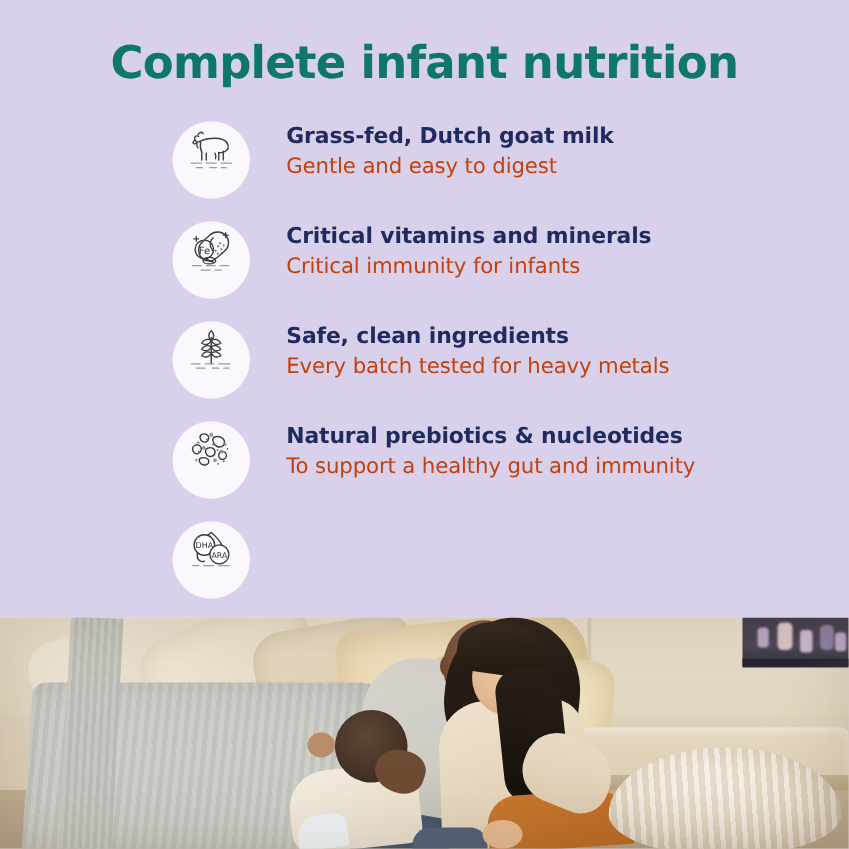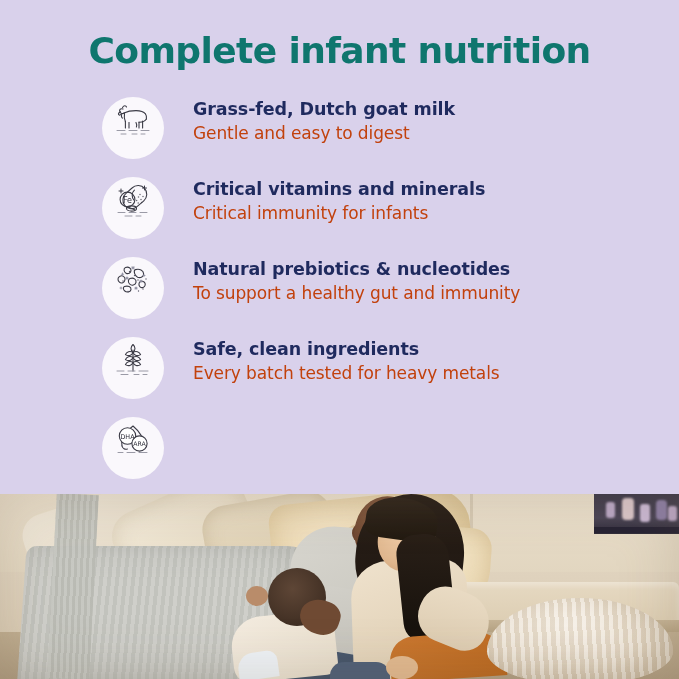--- a/index.html
+++ b/index.html
@@ -19,21 +19,21 @@
   #page-title {
     position:absolute; left:0; top:30px; width:679px;
     text-align:center;
     font-size:36px; font-weight:bold;
     letter-spacing:-0.6px;
     color:#0f766e;
     font-family:"DejaVu Sans", sans-serif;
   }
 
   #feature-list {
-    position:absolute; left:0; top:92px; width:679px;
+    position:absolute; left:0; top:92px; width:679px;padding-left:36px;
   }
   .feature-row {
     position:relative;
     height:80px;
     display:flex; align-items:center;
   }
   .icon-badge {
     position:absolute; left:102px; top:5px;
     width:62px; height:62px; border-radius:50%;
     background:#faf8fc;
@@ -286,20 +286,49 @@
       <div class="feature-text">
         <div class="feature-title">Critical vitamins and minerals</div>
         <div class="feature-sub">Critical immunity for infants</div>
       </div>
     </div>
 
     <div class="feature-row">
       <div class="icon-badge">
         <svg width="46" height="46" viewBox="0 0 46 46">
           <g fill="none" stroke="#3b3b46" stroke-width="1.1" stroke-linecap="round" stroke-linejoin="round">
+            <line x1="23" y1="13" x2="23" y2="34"></line>
+            <path d="M23 7.5 C25.6 10 25.6 13.2 23 15.6 C20.4 13.2 20.4 10 23 7.5 Z"></path>
+            <path d="M23 15.4 C20 13.6 16.6 14.6 15.4 17.6 C18.4 19.6 21.8 18.6 23 15.4 Z"></path>
+            <path d="M23 15.4 C26 13.6 29.4 14.6 30.6 17.6 C27.6 19.6 24.2 18.6 23 15.4 Z"></path>
+            <path d="M23 20.4 C20 18.6 16.6 19.6 15.4 22.6 C18.4 24.6 21.8 23.6 23 20.4 Z"></path>
+            <path d="M23 20.4 C26 18.6 29.4 19.6 30.6 22.6 C27.6 24.6 24.2 23.6 23 20.4 Z"></path>
+            <path d="M23 25.4 C20 23.6 16.6 24.6 15.4 27.6 C18.4 29.6 21.8 28.6 23 25.4 Z"></path>
+            <path d="M23 25.4 C26 23.6 29.4 24.6 30.6 27.6 C27.6 29.6 24.2 28.6 23 25.4 Z"></path>
+          </g>
+          <g stroke="#9a9aa6" stroke-width="1" stroke-linecap="round">
+            <line x1="7" y1="34" x2="14" y2="34"></line>
+            <line x1="18" y1="34" x2="25" y2="34"></line>
+            <line x1="29" y1="34" x2="38" y2="34"></line>
+            <line x1="11" y1="37.5" x2="18" y2="37.5"></line>
+            <line x1="24" y1="37.5" x2="29" y2="37.5"></line>
+            <line x1="33" y1="37.5" x2="37" y2="37.5"></line>
+          </g>
+        </svg>
+      </div>
+      <div class="feature-text">
+        <div class="feature-title">Safe, clean ingredients</div>
+        <div class="feature-sub">Every batch tested for heavy metals</div>
+      </div>
+    </div>
+
+    <div class="feature-row">
+      <div class="icon-badge">
+        <svg width="46" height="46" viewBox="0 0 46 46">
+          <g fill="none" stroke="#3b3b46" stroke-width="1.1" stroke-linecap="round" stroke-linejoin="round">
             <path d="M15.5 10.5 C18.6 9.4 21.2 11 21 13.6 C20.8 16 18.2 17.4 16 16.2 C13.8 15 13.2 11.4 15.5 10.5 Z"></path>
             <path d="M25.5 12.6 C29.6 11.4 33.4 13.4 33.6 16.6 C33.8 19.6 30.6 21.4 27.6 20.2 C24.8 19 23 13.6 25.5 12.6 Z"></path>
             <path d="M9.6 19.4 C12.6 17.8 15.4 19.8 15 22.8 C14.6 25.6 11.4 27 9.4 25.2 C7.4 23.4 7.6 20.4 9.6 19.4 Z"></path>
             <path d="M20 21.6 C23.6 20.2 26.6 22.4 26 25.4 C25.4 28.2 21.6 29.2 19.6 27 C17.8 25 18 22.4 20 21.6 Z"></path>
             <path d="M30.6 24.6 C33.4 23.6 35.6 25.6 35.2 28 C34.8 30.4 31.8 31.4 30 29.8 C28.4 28.4 28.6 25.4 30.6 24.6 Z"></path>
             <path d="M14.4 29.6 C18 28.2 21.4 30 21 32.6 C20.6 35 16.8 35.8 14.8 34 C13 32.4 13 30.2 14.4 29.6 Z"></path>
           </g>
           <g fill="none" stroke="#8f8fa0" stroke-width=".9" stroke-linecap="round">
             <path d="M23 9.5 l0 2.6 M21.7 10.8 l2.6 0 M22.1 9.9 l1.8 1.8 M23.9 9.9 l-1.8 1.8"></path>
             <path d="M12.5 16 l0 2.4 M11.3 17.2 l2.4 0"></path>
@@ -324,49 +353,20 @@
       <div class="feature-text">
         <div class="feature-title">Natural prebiotics &amp; nucleotides</div>
         <div class="feature-sub">To support a healthy gut and immunity</div>
       </div>
     </div>
 
     <div class="feature-row">
       <div class="icon-badge">
         <svg width="46" height="46" viewBox="0 0 46 46">
           <g fill="none" stroke="#3b3b46" stroke-width="1.1" stroke-linecap="round" stroke-linejoin="round">
-            <line x1="23" y1="13" x2="23" y2="34"></line>
-            <path d="M23 7.5 C25.6 10 25.6 13.2 23 15.6 C20.4 13.2 20.4 10 23 7.5 Z"></path>
-            <path d="M23 15.4 C20 13.6 16.6 14.6 15.4 17.6 C18.4 19.6 21.8 18.6 23 15.4 Z"></path>
-            <path d="M23 15.4 C26 13.6 29.4 14.6 30.6 17.6 C27.6 19.6 24.2 18.6 23 15.4 Z"></path>
-            <path d="M23 20.4 C20 18.6 16.6 19.6 15.4 22.6 C18.4 24.6 21.8 23.6 23 20.4 Z"></path>
-            <path d="M23 20.4 C26 18.6 29.4 19.6 30.6 22.6 C27.6 24.6 24.2 23.6 23 20.4 Z"></path>
-            <path d="M23 25.4 C20 23.6 16.6 24.6 15.4 27.6 C18.4 29.6 21.8 28.6 23 25.4 Z"></path>
-            <path d="M23 25.4 C26 23.6 29.4 24.6 30.6 27.6 C27.6 29.6 24.2 28.6 23 25.4 Z"></path>
-          </g>
-          <g stroke="#9a9aa6" stroke-width="1" stroke-linecap="round">
-            <line x1="7" y1="34" x2="14" y2="34"></line>
-            <line x1="18" y1="34" x2="25" y2="34"></line>
-            <line x1="29" y1="34" x2="38" y2="34"></line>
-            <line x1="11" y1="37.5" x2="18" y2="37.5"></line>
-            <line x1="24" y1="37.5" x2="29" y2="37.5"></line>
-            <line x1="33" y1="37.5" x2="37" y2="37.5"></line>
-          </g>
-        </svg>
-      </div>
-      <div class="feature-text">
-        <div class="feature-title">Safe, clean ingredients</div>
-        <div class="feature-sub">Every batch tested for heavy metals</div>
-      </div>
-    </div>
-
-    <div class="feature-row">
-      <div class="icon-badge">
-        <svg width="46" height="46" viewBox="0 0 46 46">
-          <g fill="none" stroke="#3b3b46" stroke-width="1.1" stroke-linecap="round" stroke-linejoin="round">
             <path d="M12 29 C10.5 22 16 14 23 9 C29 14 34 21 32.5 27.5"></path>
             <path d="M32.5 27.5 C31.6 31 27.8 32.6 24.4 31.4"></path>
             <path d="M12 29 C12.6 31.6 15 32.8 17.4 32"></path>
           </g>
           <circle cx="17.5" cy="19" r="8.2" fill="#ffffff" stroke="#3b3b46" stroke-width="1.1"></circle>
           <circle cx="29.5" cy="26.5" r="7.6" fill="#ffffff" stroke="#3b3b46" stroke-width="1.1"></circle>
           <text x="17.5" y="21.6" font-family="'DejaVu Sans',sans-serif" font-size="6.4" fill="#2a2a36" text-anchor="middle">DHA</text>
           <text x="29.5" y="29" font-family="'DejaVu Sans',sans-serif" font-size="6.2" fill="#2a2a36" text-anchor="middle">ARA</text>
           <g stroke="#9a9aa6" stroke-width="1" stroke-linecap="round">
             <line x1="8" y1="35.5" x2="13" y2="35.5"></line>

